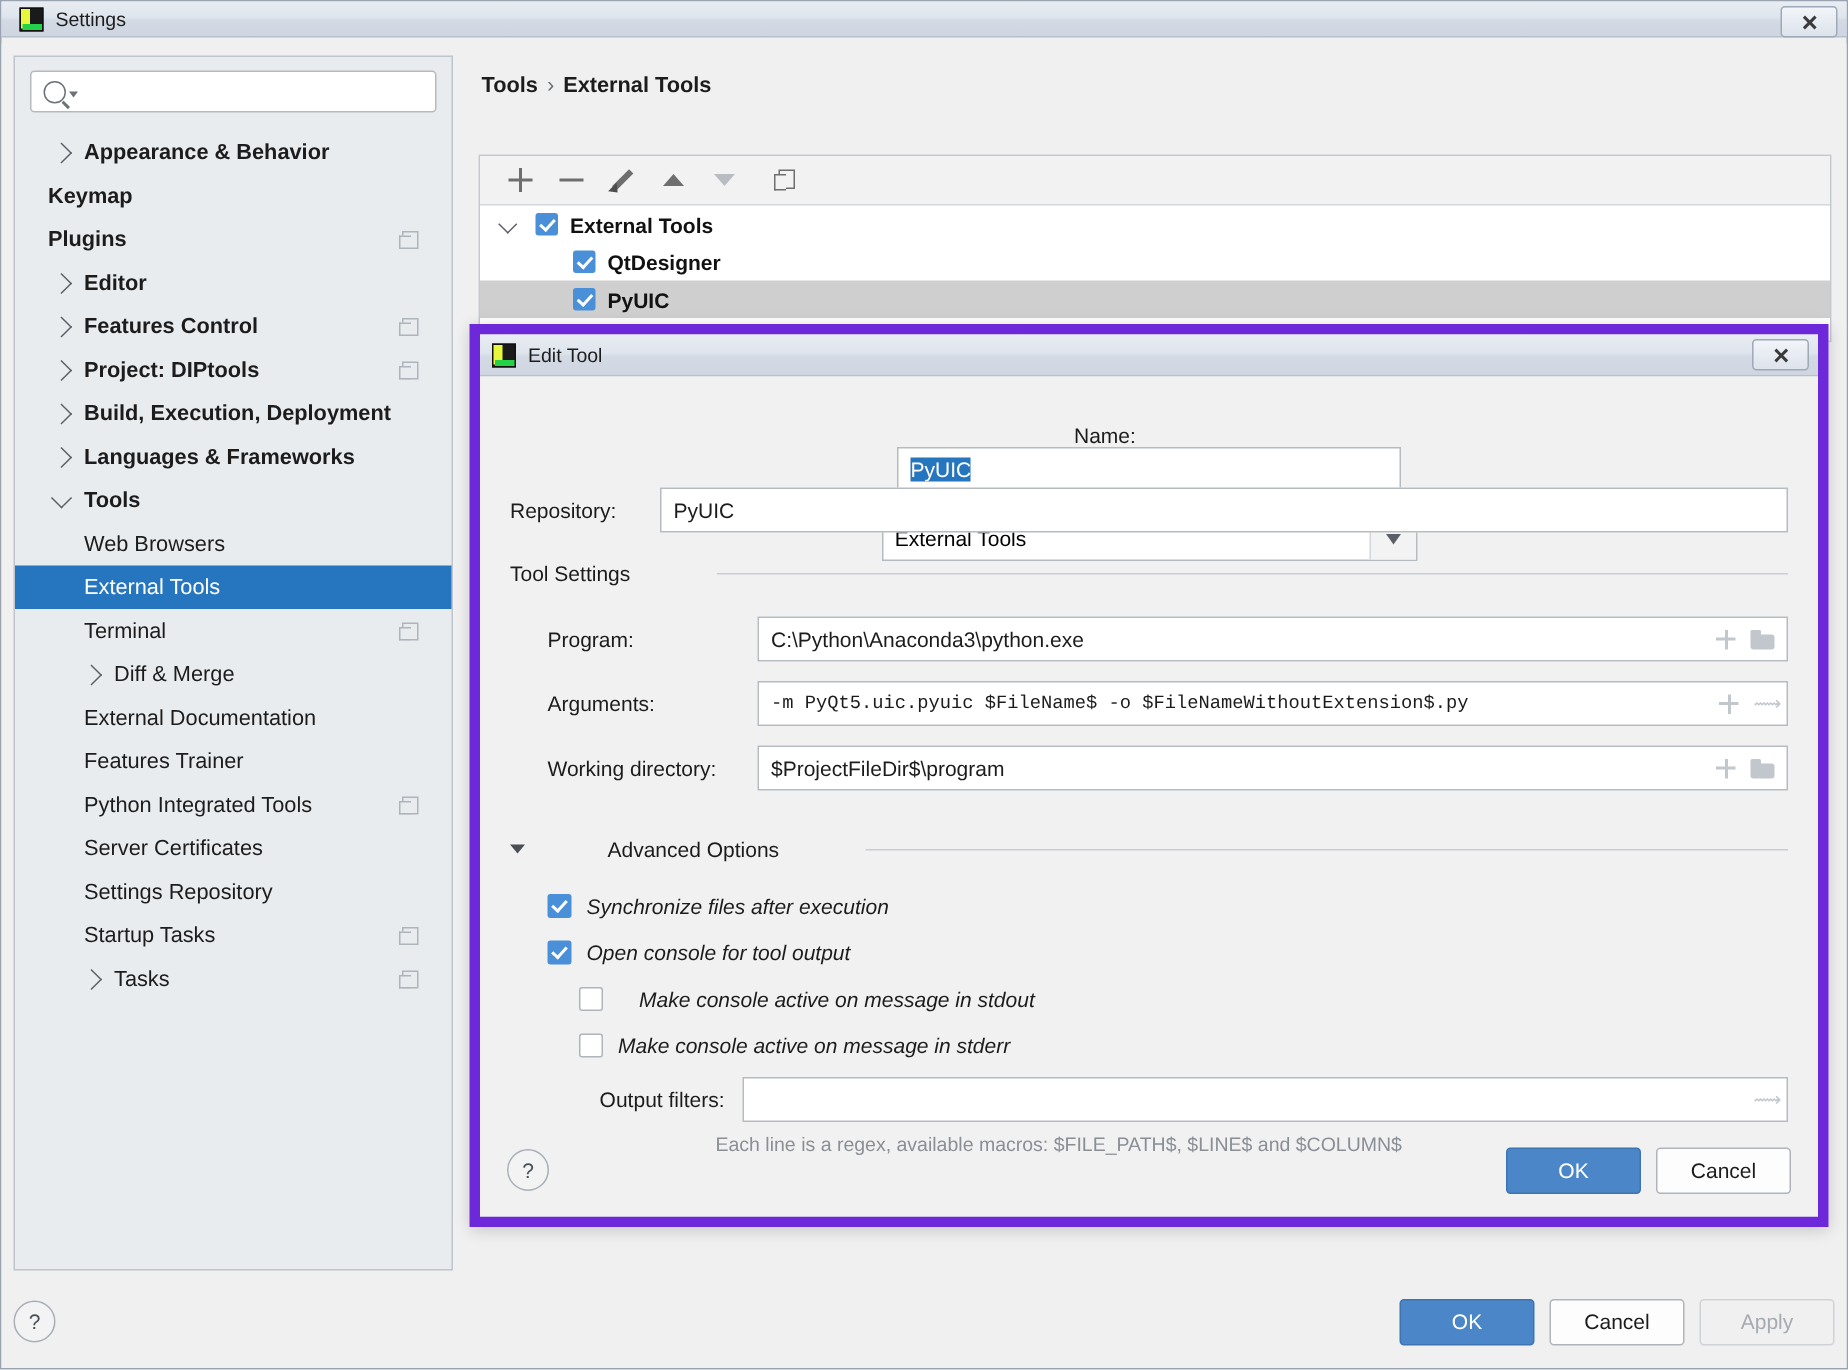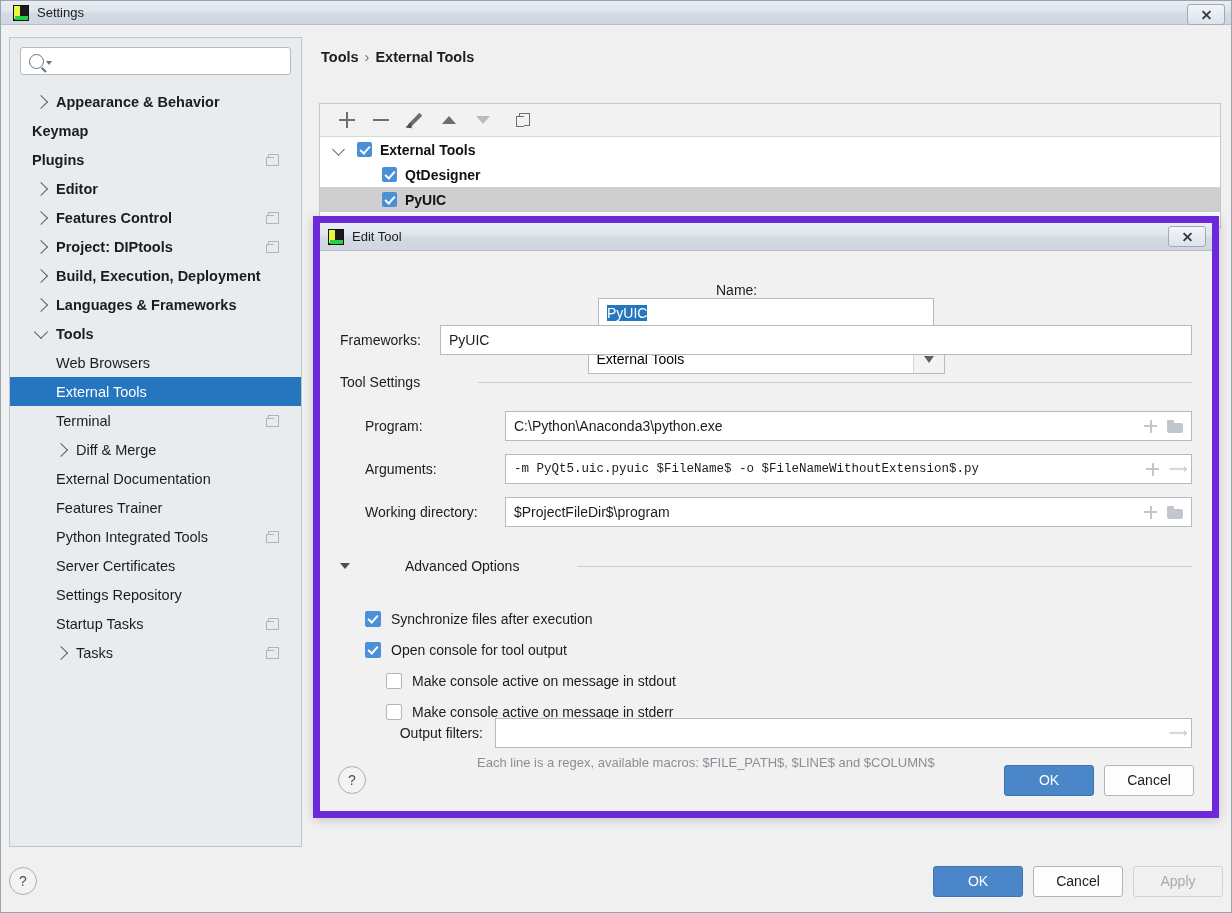--- a/index.html
+++ b/index.html
@@ -460,21 +460,21 @@
   .ad-folder::after {
     content:""; position:absolute; left:0; top:0;
     width:7px;height:4px;background:#c2c7cd;border-radius:1px 1px 0 0;
   }
   .ad-expand { width:14px;height:14px;position:relative;flex:none;color:#c2c7cd;font-size:13px;line-height:14px;}
   .mono { font-family: "Liberation Mono", "DejaVu Sans Mono", monospace; font-size: 12.5px; }
   .hint {
     font-size: 13px;
     color: #8a8f96;
   }
-  .cb-line { display:flex; align-items:flex-end; }
+  .cb-line { display:flex; align-items:flex-start;font-style:italic; }
   .cb-line .cb-label { font-size:14px; color:#1c1c1c; margin-left: 10px; }
   .dlg-bottom {
     position: absolute;
     left: 0; right: 0; bottom: 0;
     height: 62px;
     display: flex; align-items: center;
     padding: 0 18px;
     box-sizing: border-box;
   }
 </style>
@@ -656,21 +656,21 @@
         <div class="lbl" style="margin-left:33px; width:60px">Group:</div>
         <div class="combo" style="width:357px">
           <div class="cv">External Tools</div>
           <div class="carrow">
             <div class="caret-dn"></div>
           </div>
         </div>
       </div>
 
       <div class="row" style="position:absolute; left:20px; top:74px; right:20px;">
-        <div class="lbl" style="width:100px">Frameworks:</div>
+        <div class="lbl" style="width:100px">Repository:</div>
         <div class="inp" style="flex:1">
           <span>PyUIC</span>
         </div>
       </div>
 
       <div class="group-title" style="position:absolute; left:20px; top:123px; right:20px;">
         <span>Tool Settings</span>
         <span class="group-line"></span>
       </div>
 
@@ -715,21 +715,21 @@
 
       <div id="adv-checks" style="position:absolute; left:45px; top:345px; right:20px;">
           <div class="cb-line" style="height: 31px; padding-left: 0px;">
             <span class="cbx" style="width: 16px; height: 16px;"></span>
             <span class="cb-label">Synchronize files after execution</span>
           </div>
           <div class="cb-line" style="height: 31px; padding-left: 0px;">
             <span class="cbx" style="width: 16px; height: 16px;"></span>
             <span class="cb-label">Open console for tool output</span>
           </div>
-          <div class="cb-line" style="height: 31px; padding-left: 21px;">
+          <div class="cb-line" style="height: 31px; padding-left: 21px; gap: 14px;">
             <span class="cbx off" style="width: 16px; height: 16px;"></span>
             <span class="cb-label">Make console active on message in stdout</span>
           </div>
           <div class="cb-line" style="height: 31px; padding-left: 21px;">
             <span class="cbx off" style="width: 16px; height: 16px;"></span>
             <span class="cb-label">Make console active on message in stderr</span>
           </div>
         </div>
 
       <div class="row" style="position:absolute; left:20px; top:467px; right:20px;">

